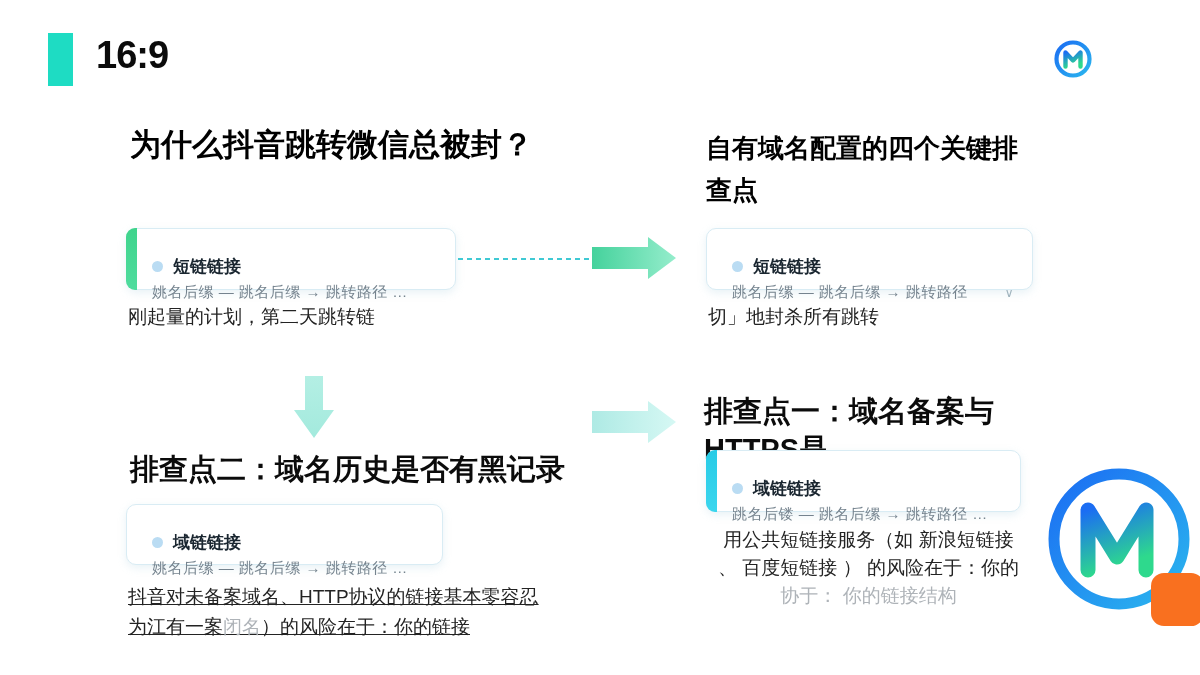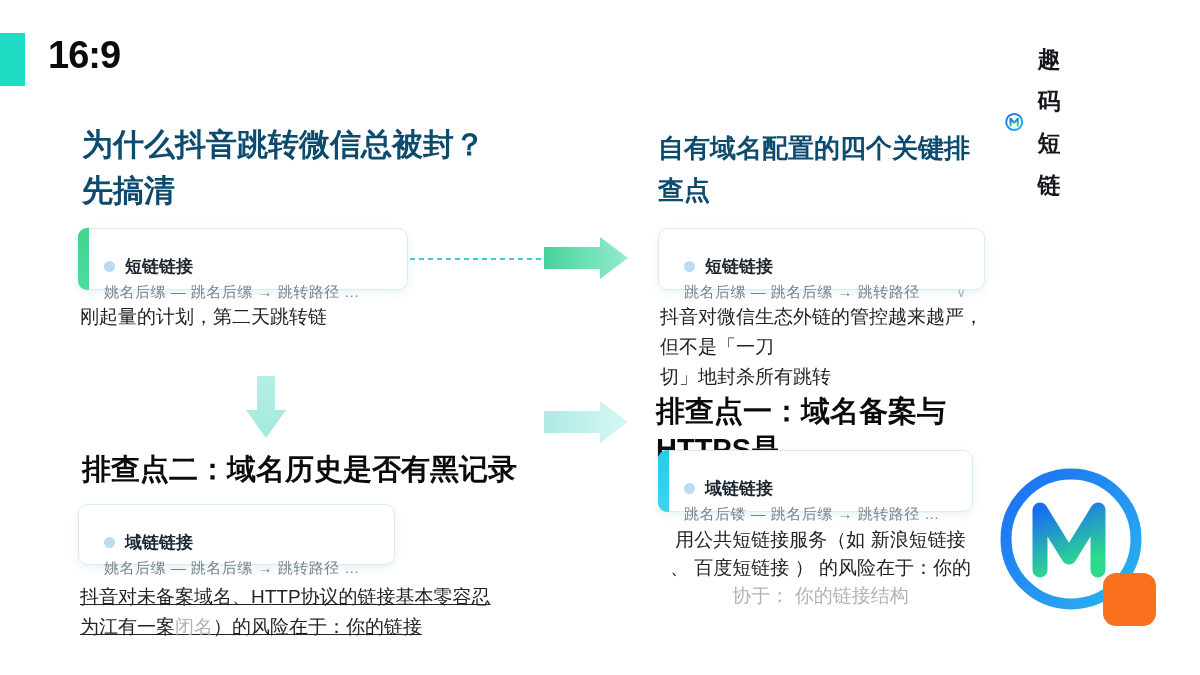--- a/index.html
+++ b/index.html
@@ -1,26 +1,26 @@
 <!DOCTYPE html>
 <html><head>
 <meta charset="utf-8">
 <style>
   html,body{margin:0;padding:0;background:#ffffff;}
   body{width:1200px;height:675px;position:relative;overflow:hidden;
        font-family:"Liberation Sans","DejaVu Sans",sans-serif;}
-  .slide{position:absolute;inset:0;width:992px;height:675px;background:#fff;}
+  .slide{position:absolute;inset:0;width:992px;height:675px;background:#fff;margin-left:48px;}
 
   .corner-block{position:absolute;left:0;top:33px;width:25px;height:53px;background:#1edcc3;}
   .ratio-label{position:absolute;left:48px;top:34px;font-size:38px;font-weight:800;color:#0b0b0b;letter-spacing:-1px;}
 
   .brand{position:absolute;left:1004px;top:38px;display:flex;align-items:center;}
   .brand-name{margin-left:13px;font-size:23px;font-weight:800;color:#14181d;line-height:42px;}
 
-  .h1{position:absolute;font-weight:800;color:#0c4a6e;}
+  .h1{position:absolute;font-weight:800;color:#000000;}
   .left-h1{left:82px;top:122px;font-size:31px;line-height:46px;}
   .right-h1{left:658px;top:127px;font-size:26px;line-height:42px;}
   .h2{position:absolute;font-weight:800;color:#0b0b0b;font-size:29px;line-height:38px;}
   .left-h2{left:82px;top:450px;}
   .right-h2{left:656px;top:392px;}
 
   .card{position:absolute;box-sizing:border-box;background:#fff;border:1.5px solid #d9ecf4;
         border-radius:10px;box-shadow:0 3px 8px rgba(150,195,215,.22);padding:26px 12px 8px 25px;}
   .card-l1{left:78px;top:228px;width:330px;height:62px;}
   .card-r1{left:658px;top:228px;width:327px;height:62px;}
@@ -59,26 +59,24 @@
           <stop offset="1" stop-color="#2bb6ee"></stop>
         </linearGradient>
         <linearGradient id="g-m-sm" x1="0" y1="0" x2="0.4" y2="1">
           <stop offset="0" stop-color="#1b6df3"></stop>
           <stop offset="1" stop-color="#2ed98d"></stop>
         </linearGradient>
       </defs>
       <circle cx="21" cy="21" r="16.5" fill="#ffffff" stroke="url(#g-ring-sm)" stroke-width="4.2"></circle>
       <polyline points="13.5,28.5 13.5,14.5 21,22.5 28.5,14.5 28.5,28.5" fill="none" stroke="url(#g-m-sm)" stroke-width="4.4" stroke-linecap="round" stroke-linejoin="round"></polyline>
     </svg>
-    <span class="brand-name">趣码短链</span>
   </div>
 
   <div class="h1 left-h1">
     <div>为什么抖音跳转微信总被封？</div>
-    <div>先搞清</div>
   </div>
 
   <div class="card card-l1">
     <div class="card-bar bar-green"></div>
     <div class="card-title">
       <span class="dot"></span>
       <span>短链链接</span>
     </div>
     <div class="card-flow">
       <span>姚名后缧 — 跳名后缧 → 跳转路径 …</span>
@@ -149,21 +147,20 @@
       <span class="dot"></span>
       <span>短链链接</span>
     </div>
     <div class="card-flow">
       <span>跳名后缧 — 跳名后缧 → 跳转路径</span>
       <span class="chev">∨</span>
     </div>
   </div>
 
   <div class="para para-r1">
-    <div>抖音对微信生态外链的管控越来越严，但不是「一刀</div>
     <div>切」地封杀所有跳转</div>
   </div>
 
   <div class="h2 right-h2">排查点一：域名备案与HTTPS是</div>
 
   <div class="card card-r2">
     <div class="card-bar bar-cyan"></div>
     <div class="card-title">
       <span class="dot"></span>
       <span>域链链接</span>

